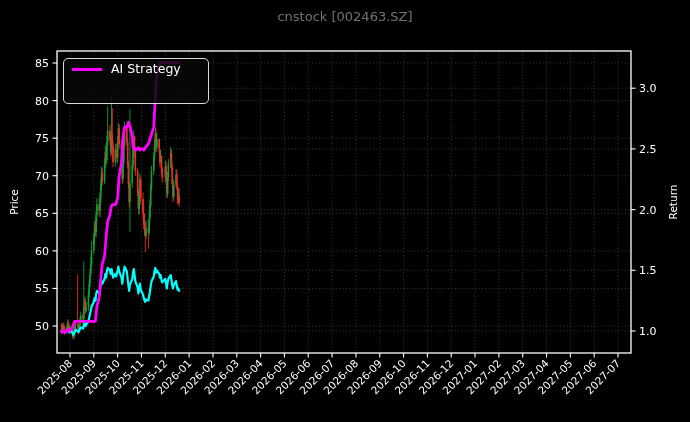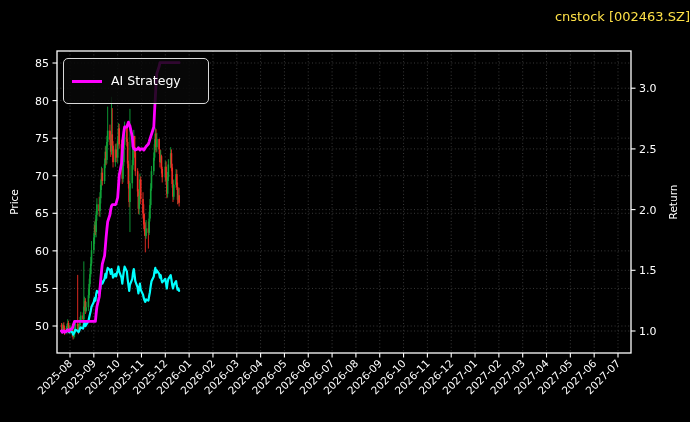--- a/index.html
+++ b/index.html
@@ -1,26 +1,26 @@
 <!DOCTYPE html>
 <html><head>
 <meta charset="utf-8">
 <style>
   html,body{margin:0;padding:0;background:#000;}
   #figure{position:relative;width:690px;height:422px;background:#000;overflow:hidden;
           font-family:"DejaVu Sans","Liberation Sans",sans-serif;}
-  #chart-title{position:absolute;left:0;top:9px;width:690px;text-align:right;
-               color:#fde047;font-size:13px;}
+  #chart-title{position:absolute;left:0;top:9px;width:690px;text-align:center;
+               color:#737373;font-size:13px;}
   .y-axis-label{position:absolute;color:#fff;font-size:10.5px;white-space:nowrap;
                 transform:translate(-50%,-50%) rotate(-90deg);}
   #price-label{left:14px;top:202px;}
   #return-label{left:673px;top:202px;}
   #legend{position:absolute;left:63px;top:58px;width:146px;height:46px;
           border:1.2px solid #d9d9d9;border-radius:5px;background:rgba(8,8,8,0.84);
-          box-sizing:border-box;display:flex;flex-direction:column;justify-content:center;
+          box-sizing:border-box;display:flex;flex-direction:column;justify-content:flex-start;
           gap:21px;padding:4px 8px 4px 8px;z-index:3;}
   .legend-row{display:flex;align-items:center;gap:9px;}
   .legend-swatch{width:30px;height:3px;flex:0 0 30px;}
   .legend-text{color:#fff;font-size:12.5px;line-height:1;}
   svg{position:absolute;left:0;top:0;}
 </style>
 </head>
 <body>
 
 <div id="figure">

